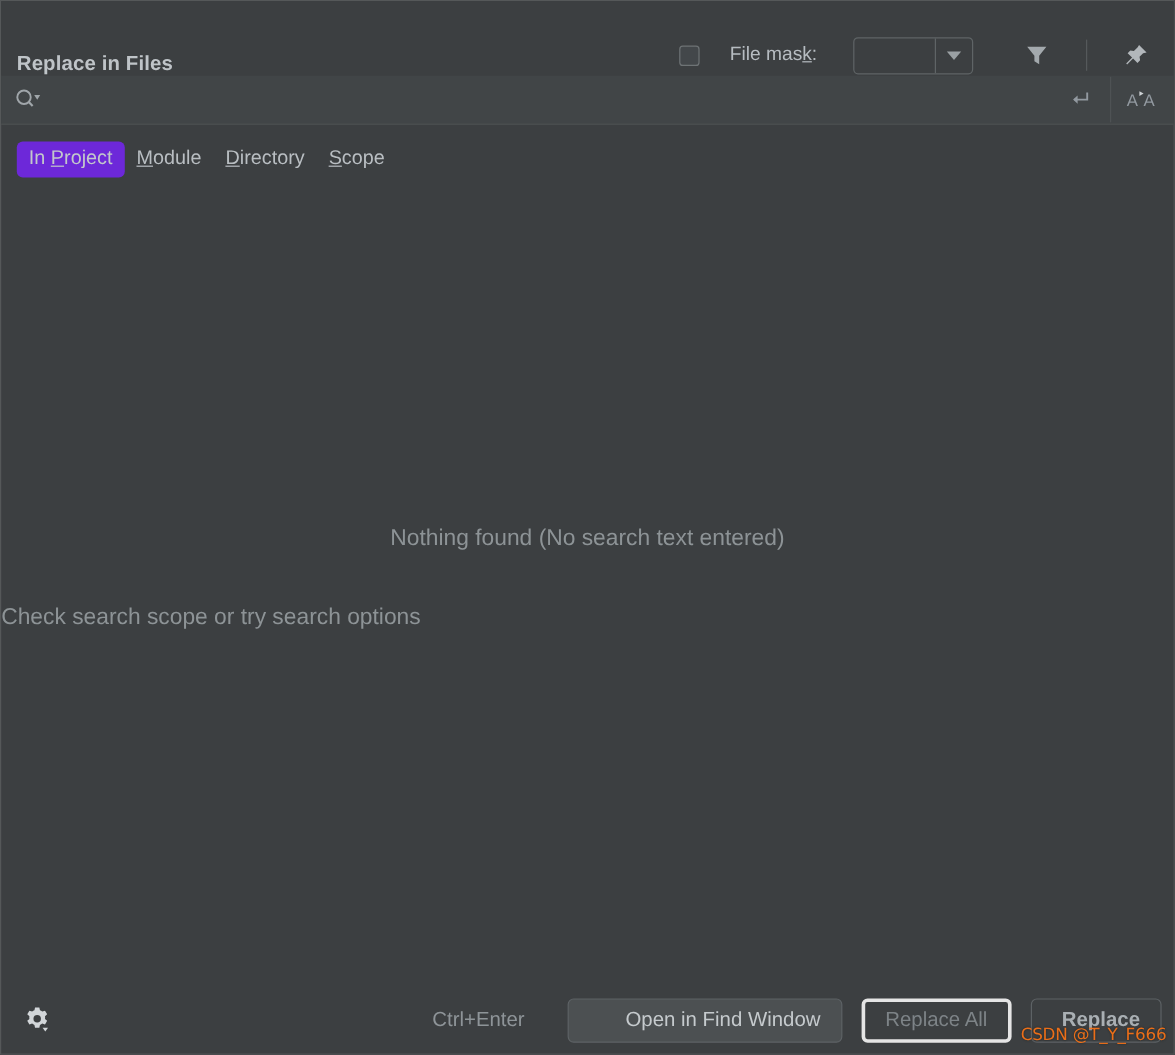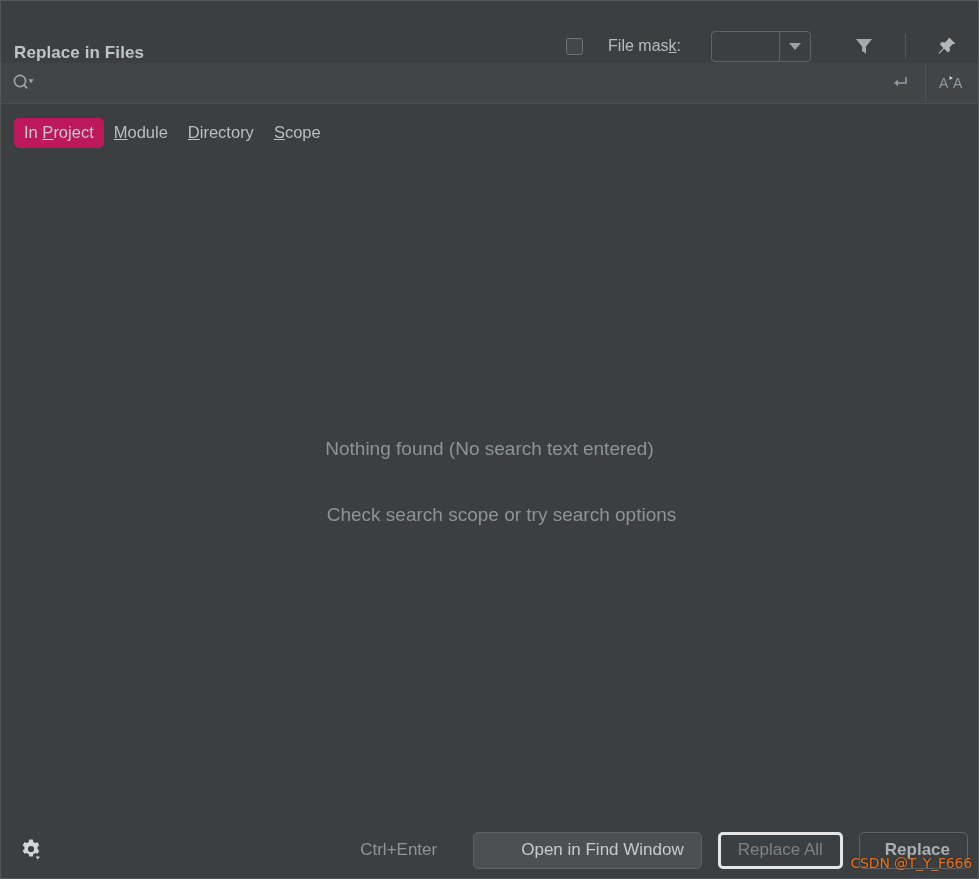--- a/index.html
+++ b/index.html
@@ -177,21 +177,21 @@
     gap: 0;
   }
   .scope-tab {
     font-size: 16.5px;
     color: #b9bec2;
     padding: 5px 10px 6px 10px;
     border-radius: 5px;
     white-space: nowrap;
   }
   .scope-tab.active {
-    background: #be185d;
+    background: #6d28d9;
     color: #c3c8cb;
   }
   .scope-tab u { text-decoration: underline; }
 
   
   .results {
     flex: 1 1 auto;
     position: relative;
     display: flex;
     flex-direction: column;
@@ -206,24 +206,23 @@
     right: 0;
     text-align: center;
     font-size: 19px;
     color: #8d9396;
   }
   .empty-secondary {
     position: absolute;
     top: 356px;
     left: 0;
     right: 0;
-    text-align: center;
+    text-align: left;
     font-size: 19px;
     color: #8d9396;
-    margin-left: 24px;
   }
 
   
   .footer {
     flex: 0 0 56px;
     height: 56px;
     display: flex;
     align-items: center;
     padding: 0 10px 0 14px;
     box-sizing: border-box;

